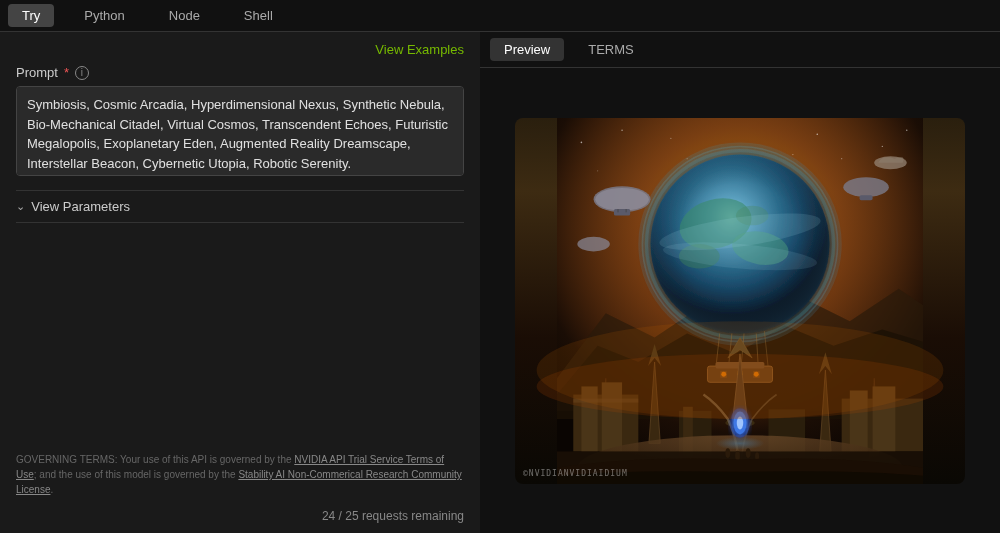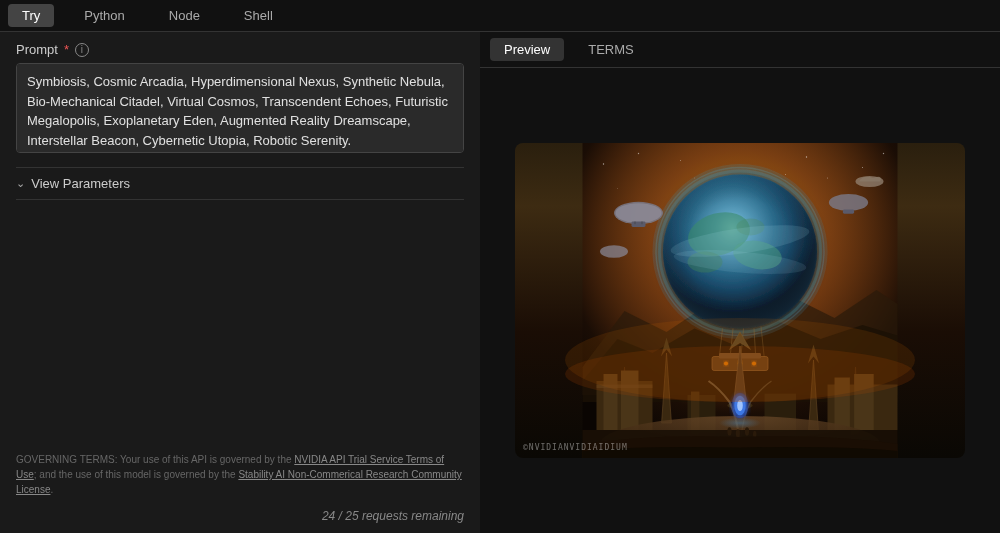--- a/index.html
+++ b/index.html
@@ -156,21 +156,20 @@
       font-size: 14px;
       font-weight: bold;
       padding: 8px 24px;
       border-radius: 20px;
       cursor: pointer;
     }
 
     .requests-remaining {
       color: #888;
       font-size: 12px;
-      font-style: italic;
       text-align: right;
       margin-top: 4px;
     }
 
     
     .right-panel {
       flex: 1;
       background: #111;
       display: flex;
       flex-direction: column;
@@ -199,21 +198,21 @@
     .image-container {
       flex: 1;
       display: flex;
       align-items: center;
       justify-content: center;
       padding: 10px;
     }
 
     .generated-image {
       width: 450px;
-      height: 315px;
+      height: 366px;
       border-radius: 8px;
       overflow: hidden;
       position: relative;
       background: linear-gradient(
         180deg,
         #2a1f0e 0%,
         #3d2b12 20%,
         #1a0d05 60%,
         #0a0804 100%
       );
@@ -242,20 +241,21 @@
   <div class="tab active">Try</div>
   <div class="tab">Python</div>
   <div class="tab">Node</div>
   <div class="tab">Shell</div>
 </div>
 
 <div class="main-content">
 
   <div class="left-panel">
 
+    <a class="view-examples-link">View Examples</a>
 
     <div class="prompt-label-row">
       <span class="prompt-label">Prompt</span>
       <span class="required-star">*</span>
       <span class="info-icon">i</span>
     </div>
 
     <textarea class="prompt-textarea" style="">Symbiosis, Cosmic Arcadia, Hyperdimensional Nexus, Synthetic Nebula, Bio-Mechanical Citadel, Virtual Cosmos, Transcendent Echoes, Futuristic Megalopolis, Exoplanetary Eden, Augmented Reality Dreamscape, Interstellar Beacon, Cybernetic Utopia, Robotic Serenity.</textarea>
 
     <div class="view-params-row">

